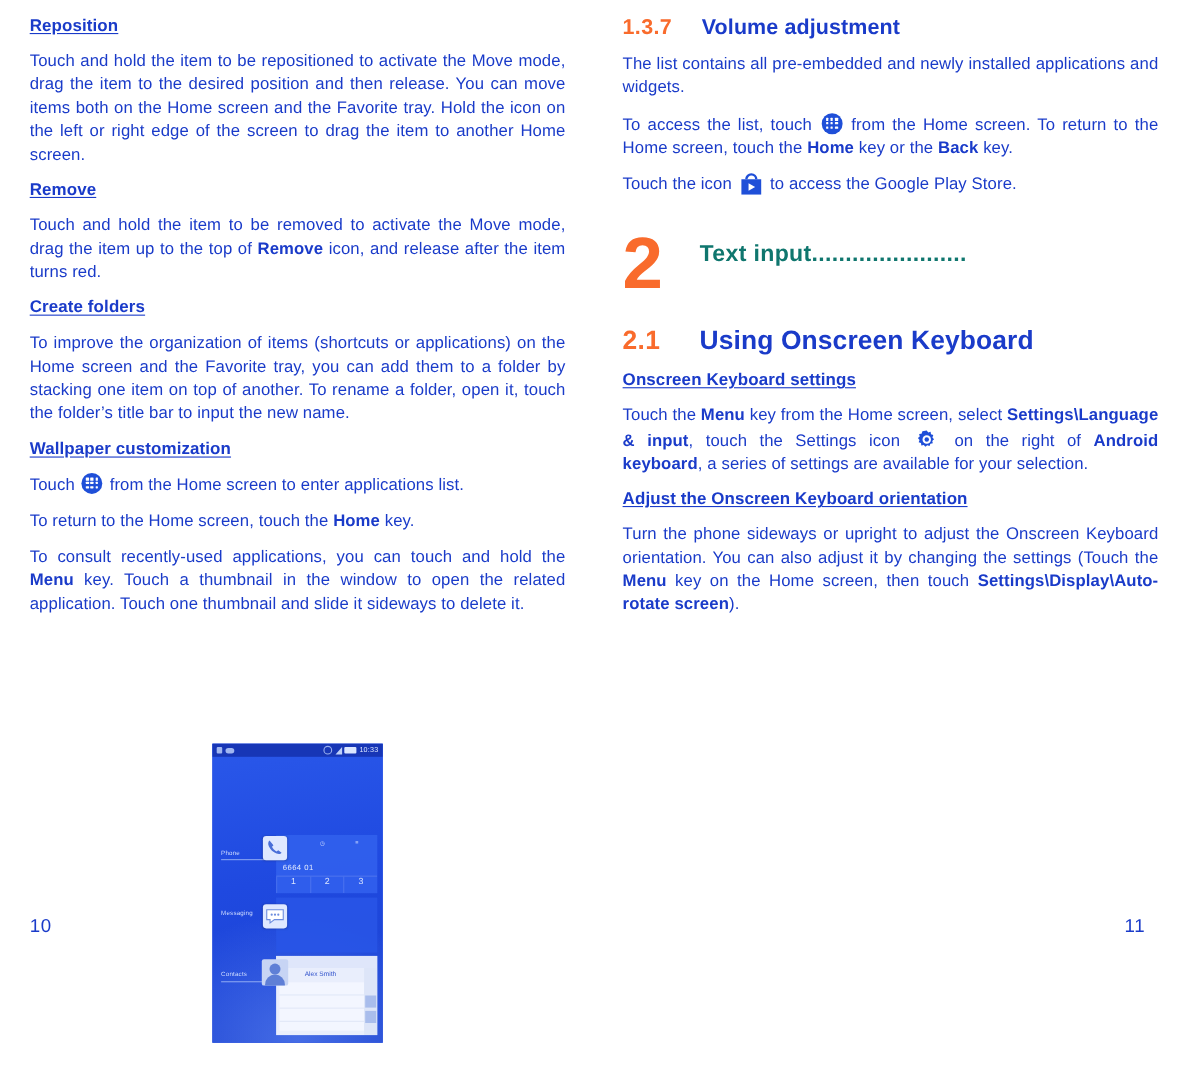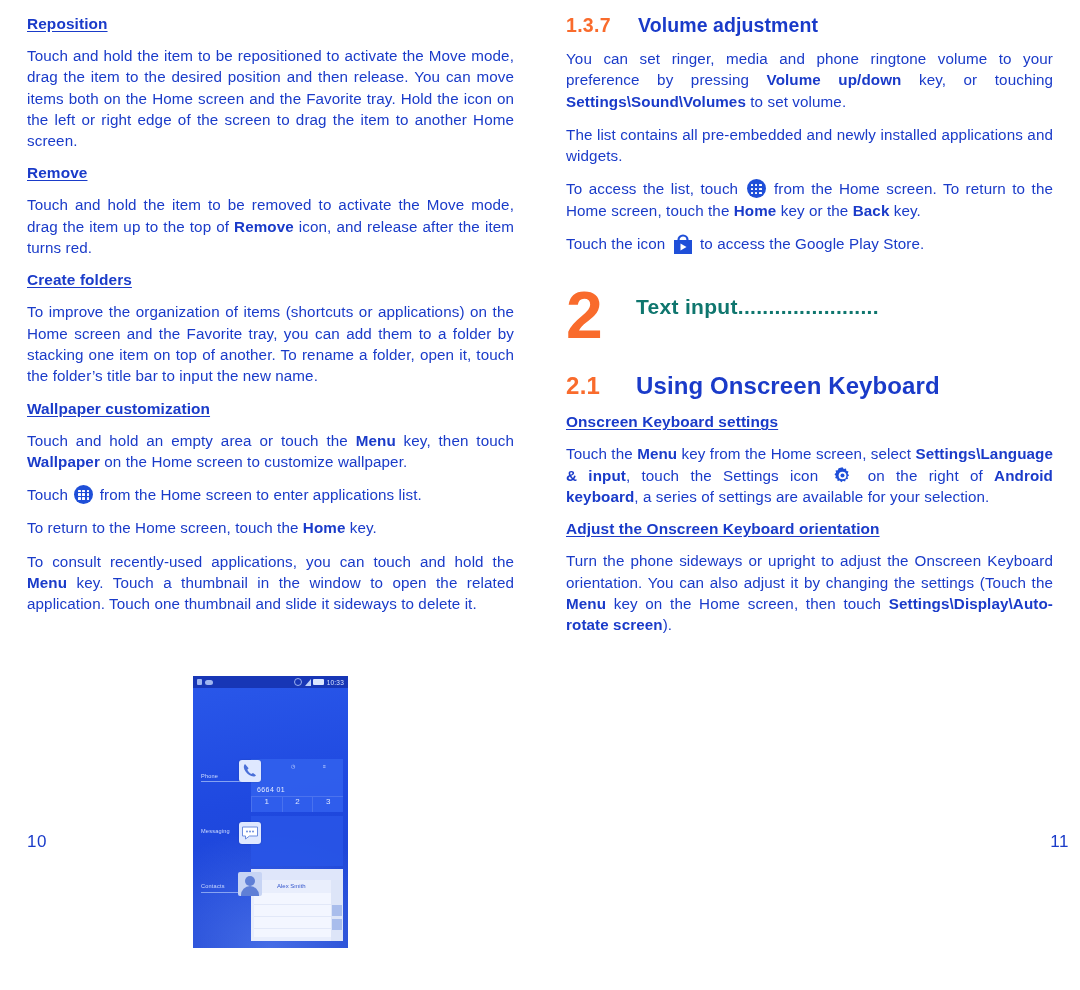--- a/index.html
+++ b/index.html
@@ -259,40 +259,39 @@
   
   .pagenum {
     position: absolute;
     bottom: 22px;
     font-size: 17px;
     color: #1a3bc9;
     font-weight: 400;
     letter-spacing: .5px;
   }
   .pagenum-left  { left: 27px; }
-  .pagenum-right { right: 11px; margin-left: 48px; }
+  .pagenum-right { right: 39px; margin-left: 48px; }
 </style>
 </head>
 <body>
 
 <div class="page">
 
   <div class="col col-left">
 
     <h4 class="subhead">Reposition </h4>
     <p class="body">Touch and hold the item to be repositioned to activate the Move mode, drag the item to the desired position and then release. You can move items both on the Home screen and the Favorite tray. Hold the icon on the left or right edge of the screen to drag the item to another Home screen.</p>
 
     <h4 class="subhead">Remove</h4>
     <p class="body"><span>Touch and hold the item to be removed to activate the Move mode, drag the item up to the top of </span><b>Remove</b><span> icon, and release after the item turns red.</span></p>
 
     <h4 class="subhead">Create folders</h4>
     <p class="body">To improve the organization of items (shortcuts or applications) on the Home screen and the Favorite tray, you can add them to a folder by stacking one item on top of another. To rename a folder, open it, touch the folder’s title bar to input the new name.</p>
 
     <h4 class="subhead">Wallpaper customization</h4>
-    <p class="body"><span>Touch and hold an empty area or touch the </span><b>Menu</b><span> key,  then touch </span><b>Wallpaper</b><span> on the Home screen to customize wallpaper.</span></p>
 
 
     <p class="body"><span>Touch </span><span class="ico ico-apps"><span class="grid">
             <i></i>
             <i></i>
             <i></i>
             <i></i>
             <i></i>
             <i></i>
             <i></i>
@@ -368,21 +367,20 @@
     </div>
     <div class="avatar-badge" style="left:45px; top:196px;"></div>
   </div>
 
   <div class="col col-right">
 
     <div class="secthead">
       <span class="num">1.3.7</span>
       <span class="title">Volume adjustment</span>
     </div>
-    <p class="body"><span>You can set ringer, media and phone ringtone volume to your preference by pressing </span><b>Volume up/down</b><span> key, or touching </span><b>Settings\Sound\Volumes</b><span> to set volume.</span></p>
 
 
     <p class="body">The list contains all pre-embedded and newly installed applications and widgets.</p>
 
     <p class="body"><span>To access the list, touch </span><span class="ico ico-apps"><span class="grid">
             <i></i>
             <i></i>
             <i></i>
             <i></i>
             <i></i>

